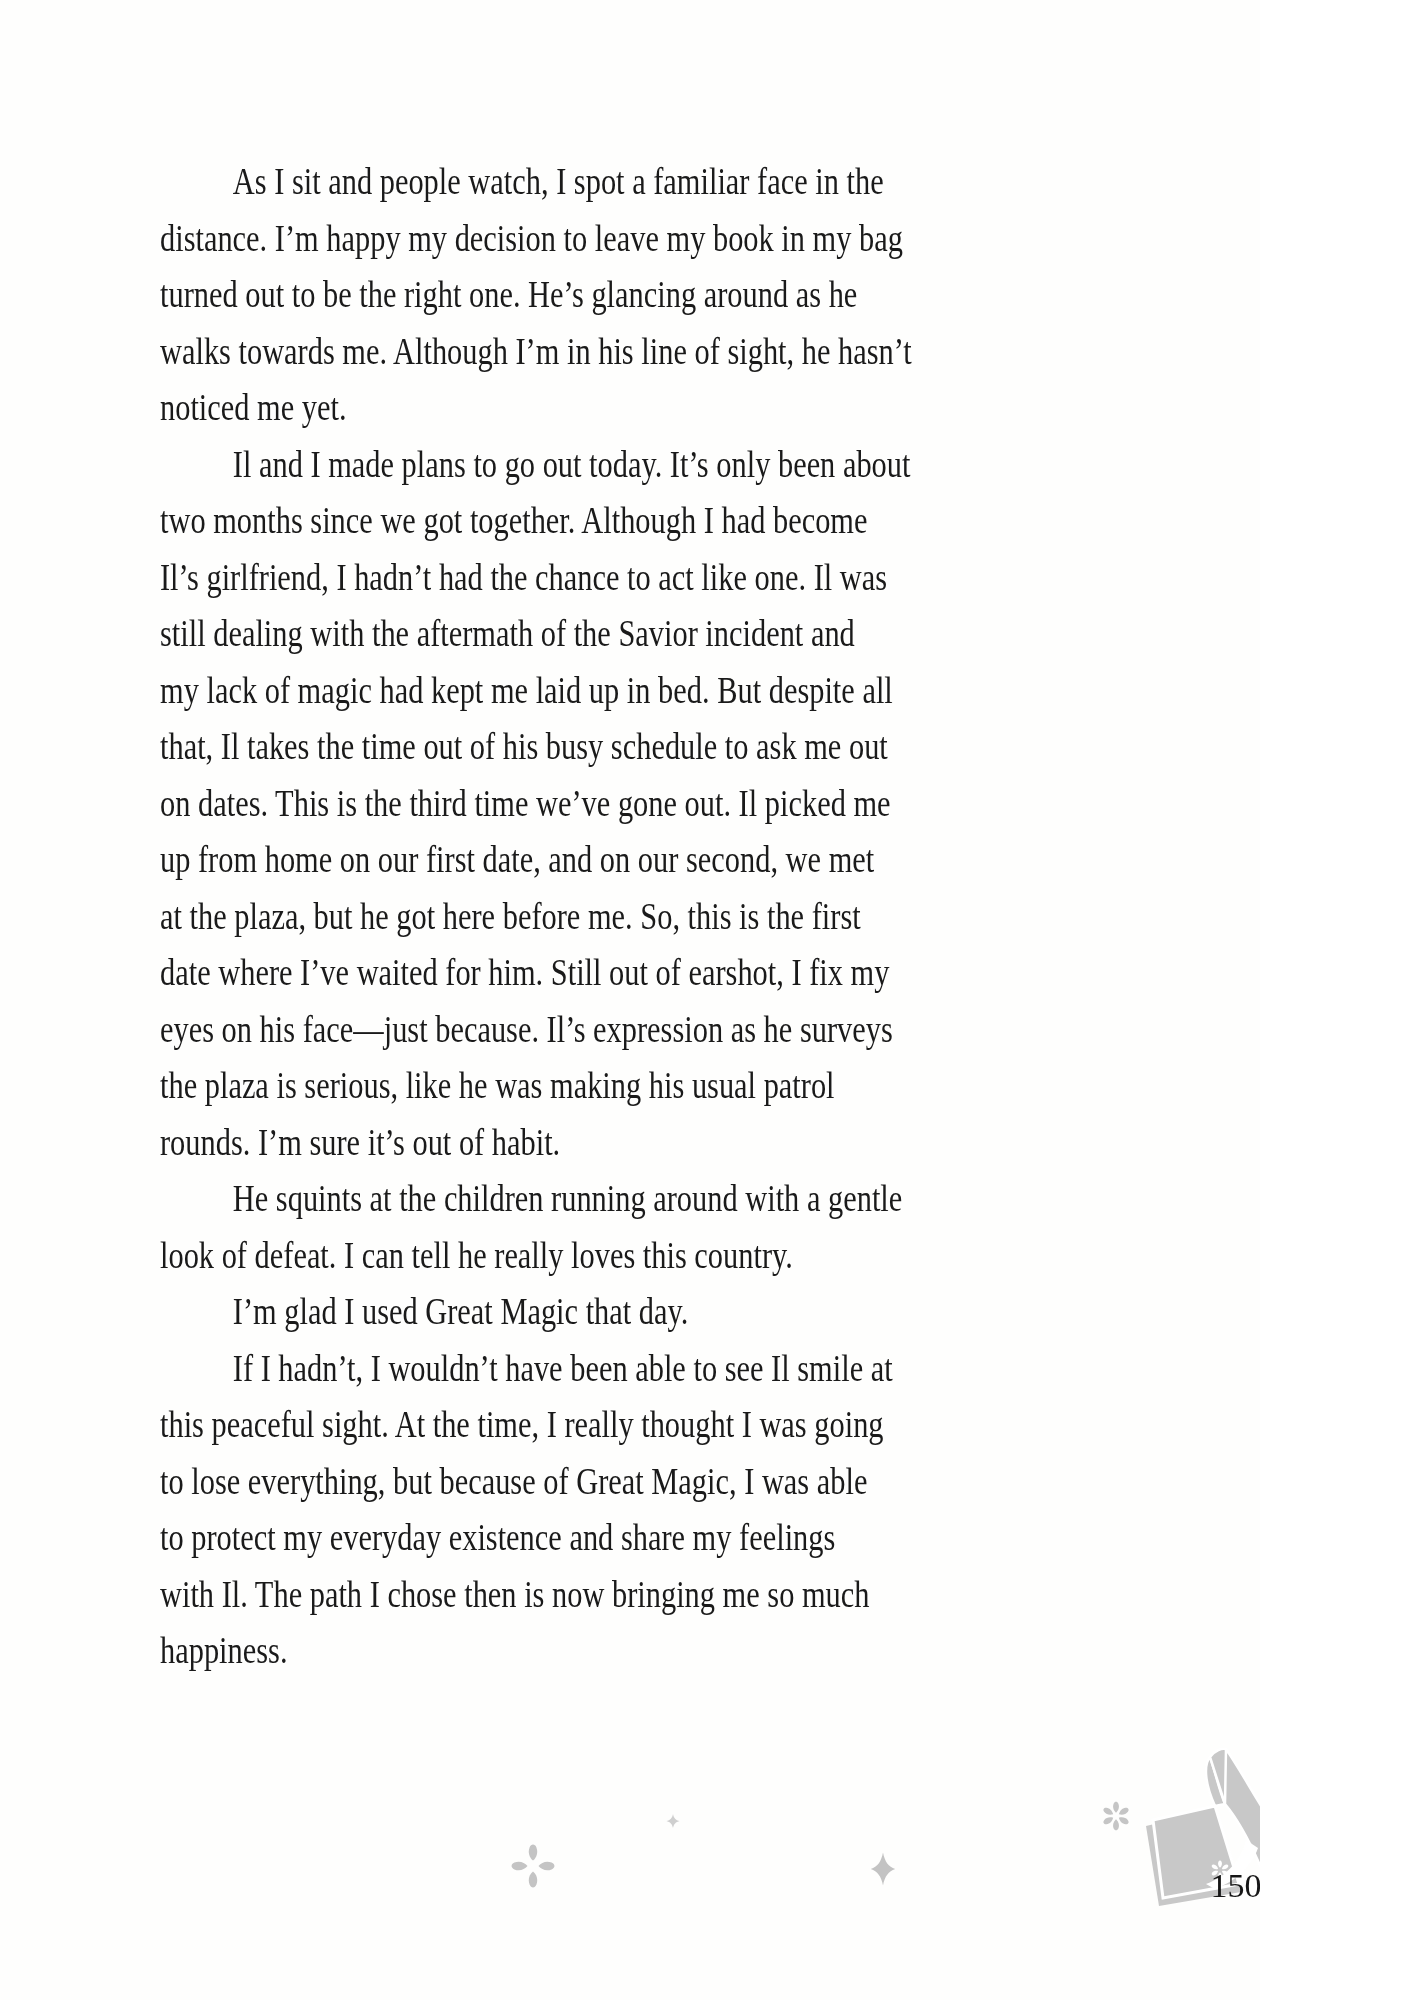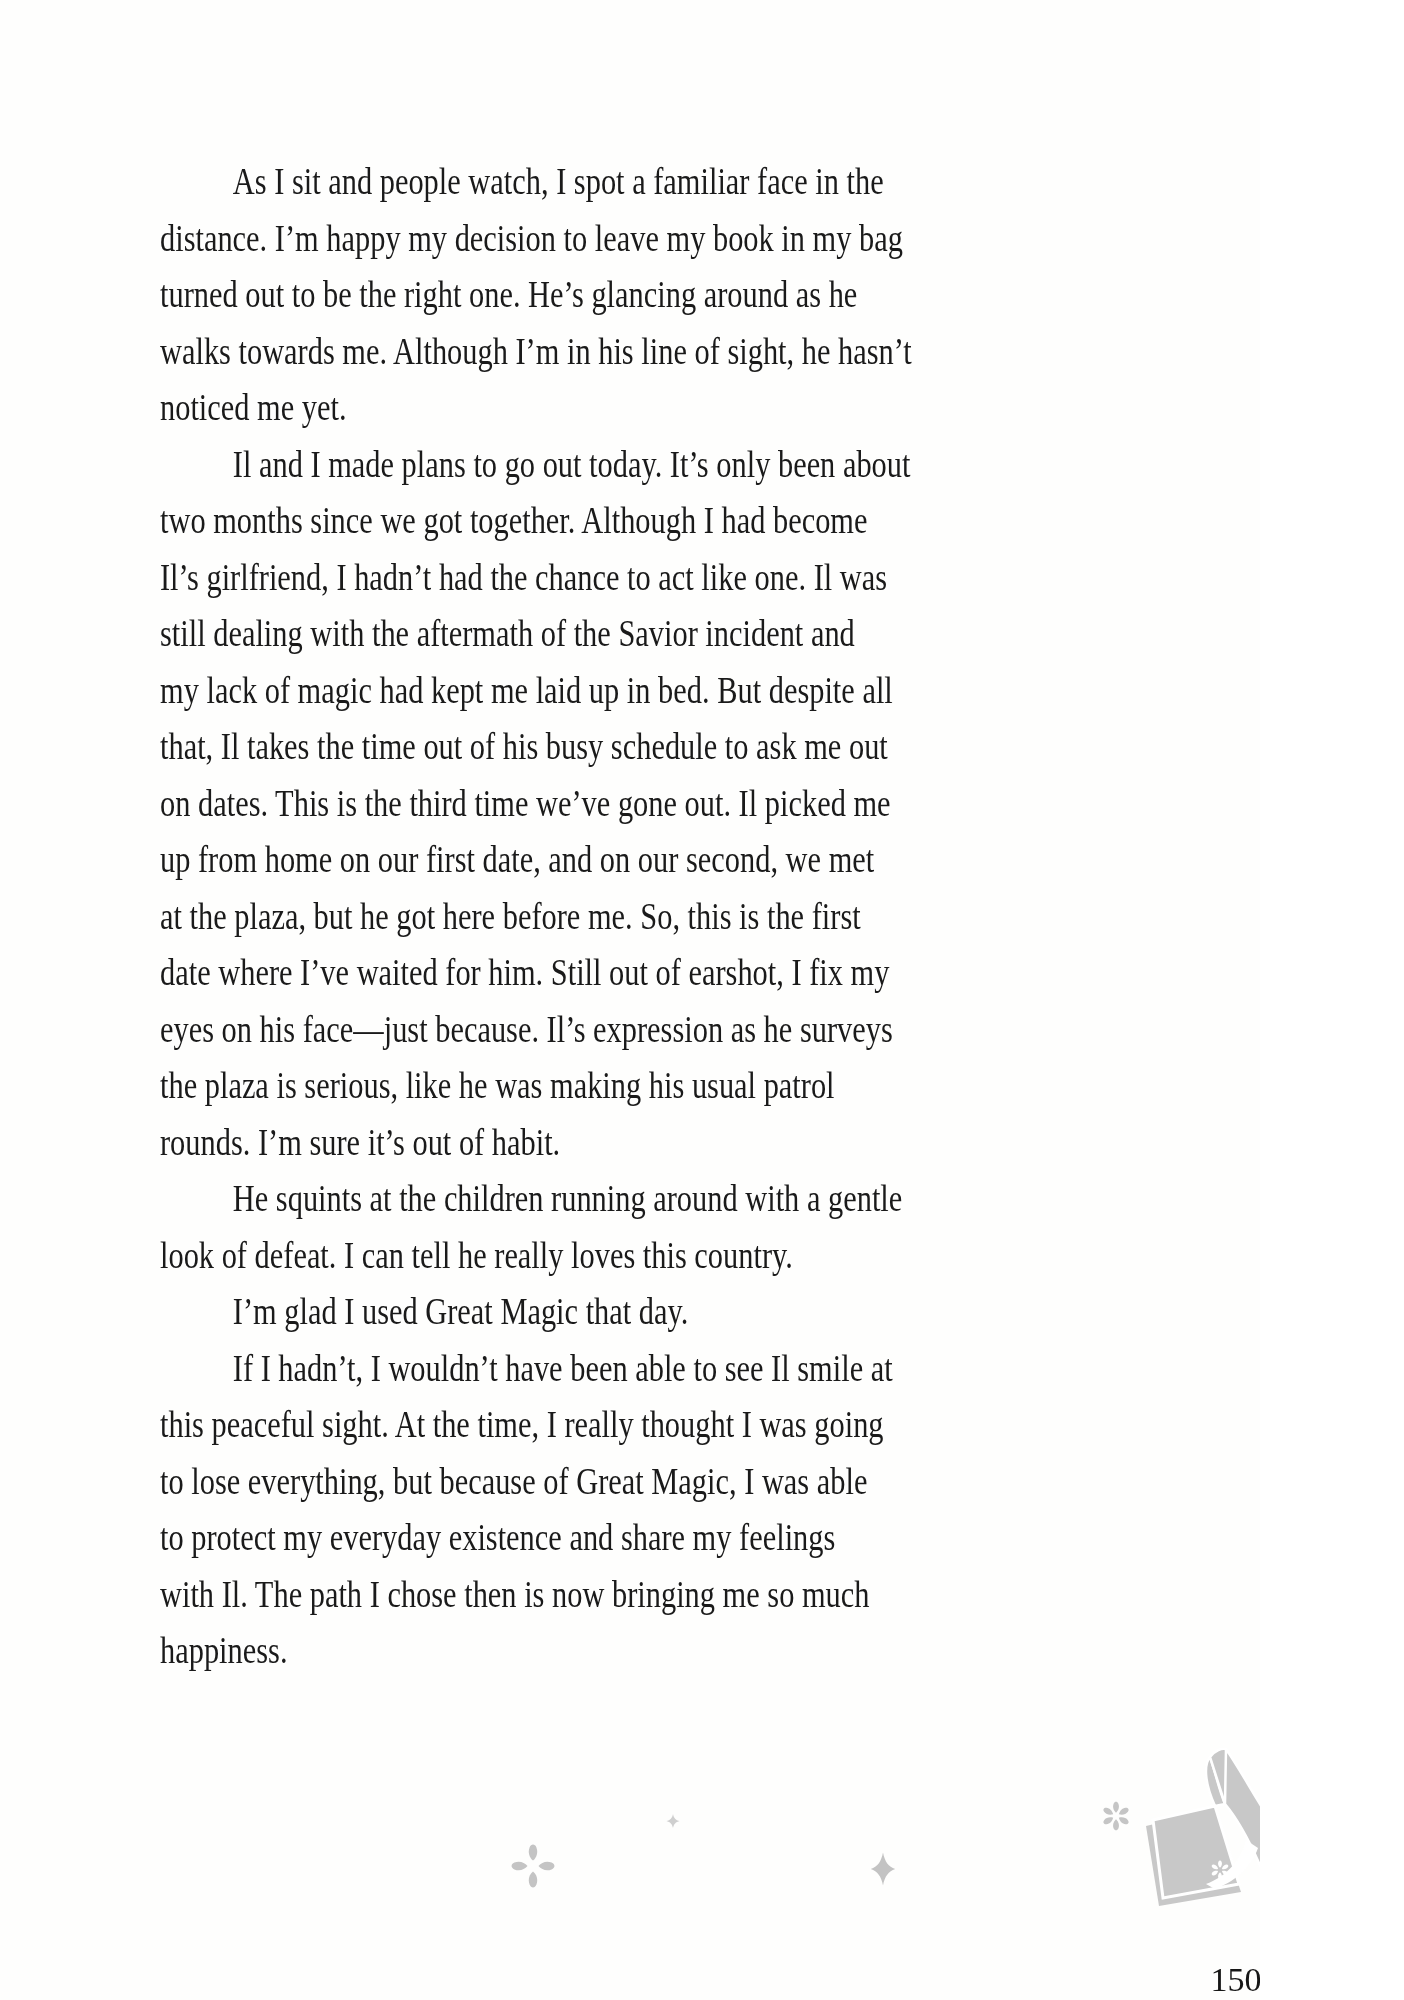--- a/index.html
+++ b/index.html
@@ -31,21 +31,21 @@
   }
   .text-block .line.indent {
     text-indent: 91px;
   }
   .deco {
     position: absolute;
   }
   .page-number {
     position: absolute;
     left: 1186px;
-    top: 1961px;
+    top: 1867px;
     width: 100px;
     text-align: center;
     font-size: 34px;
     color: #161616;
     font-variant-numeric: oldstyle-nums;
   }
 </style>
 </head>
 <body>
 

